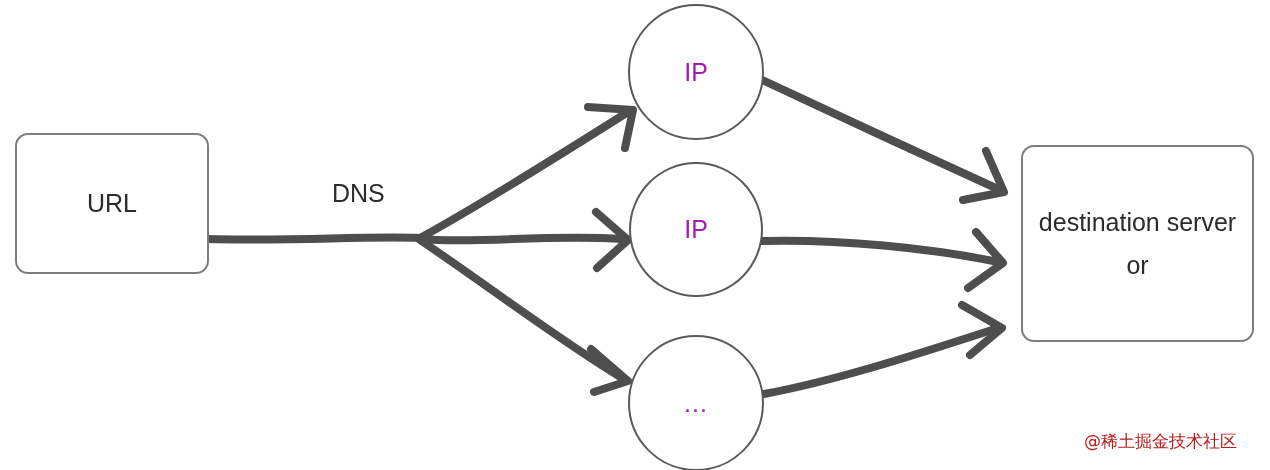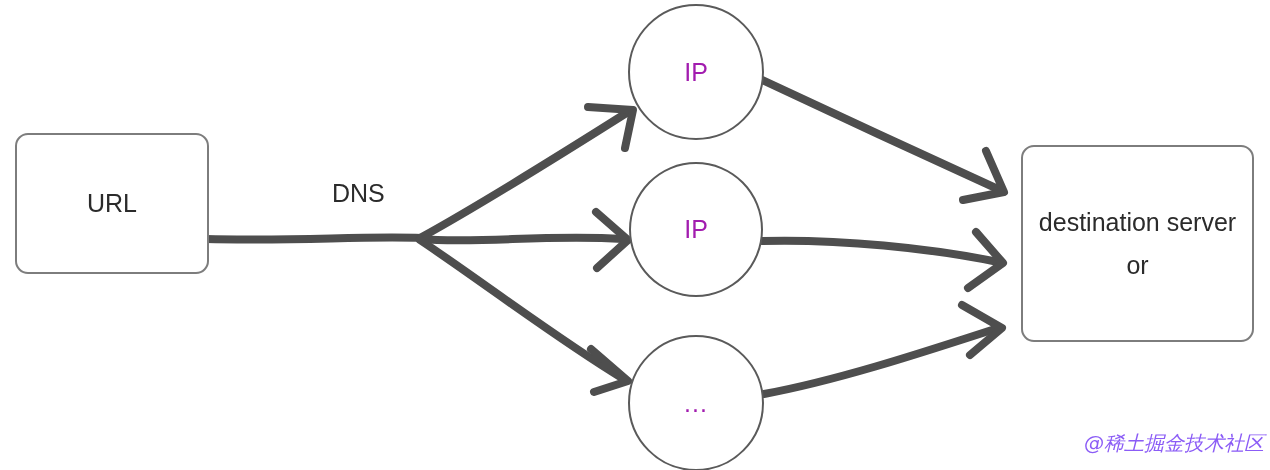--- a/index.html
+++ b/index.html
@@ -75,25 +75,24 @@
     position: absolute;
     color: #2b2b2b;
     font-size: 25px;
     white-space: nowrap;
   }
   #dns-label { left: 288px; top: 179px; margin-left: 44px; }
   #watermark {
     position: absolute;
     left: 1084px;
     top: 430px;
-    font-size: 20px;
-    color: #8b5cf6;
+    font-size: 17px;
+    color: #b91c1c;
     white-space: nowrap;
     font-family: "DejaVu Sans", sans-serif;
-    font-style: italic;
   }
 </style>
 </head>
 <body>
 
 <div id="canvas">
 
   <svg class="diagram-svg" viewBox="0 0 1270 470">
     <g fill="none" stroke="#4e4e4e" stroke-width="8" stroke-linecap="round" stroke-linejoin="round">
 

